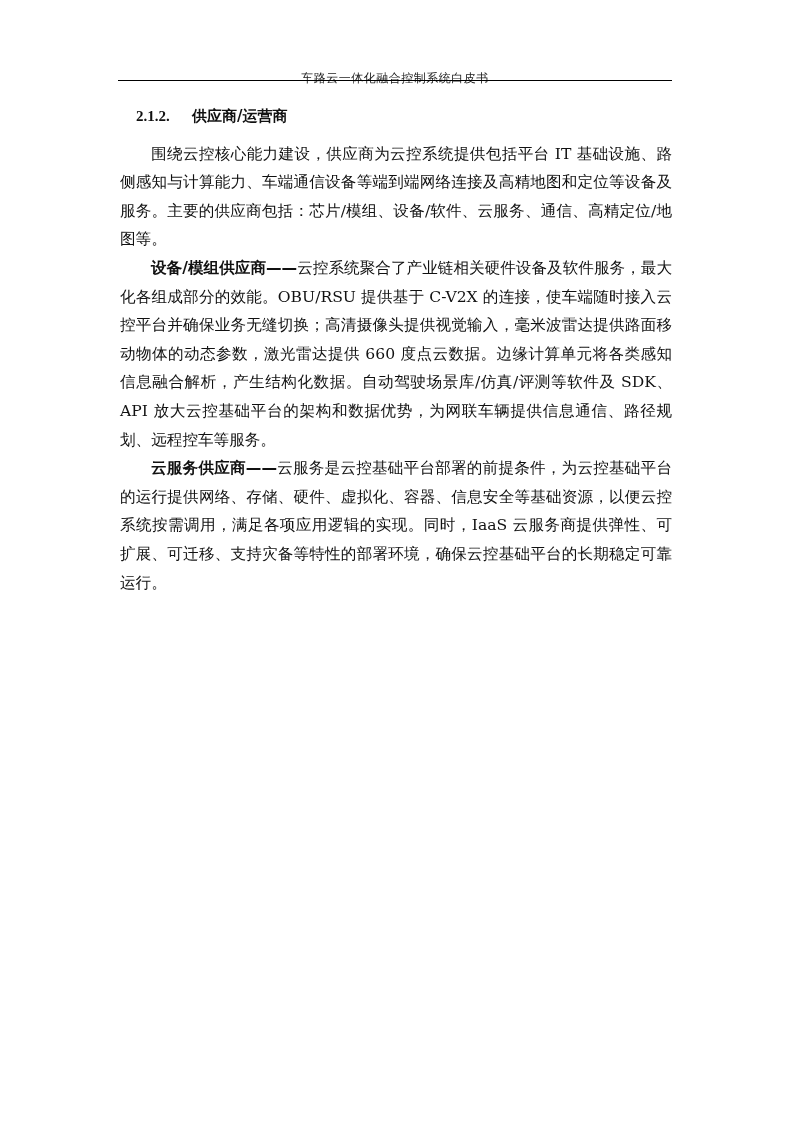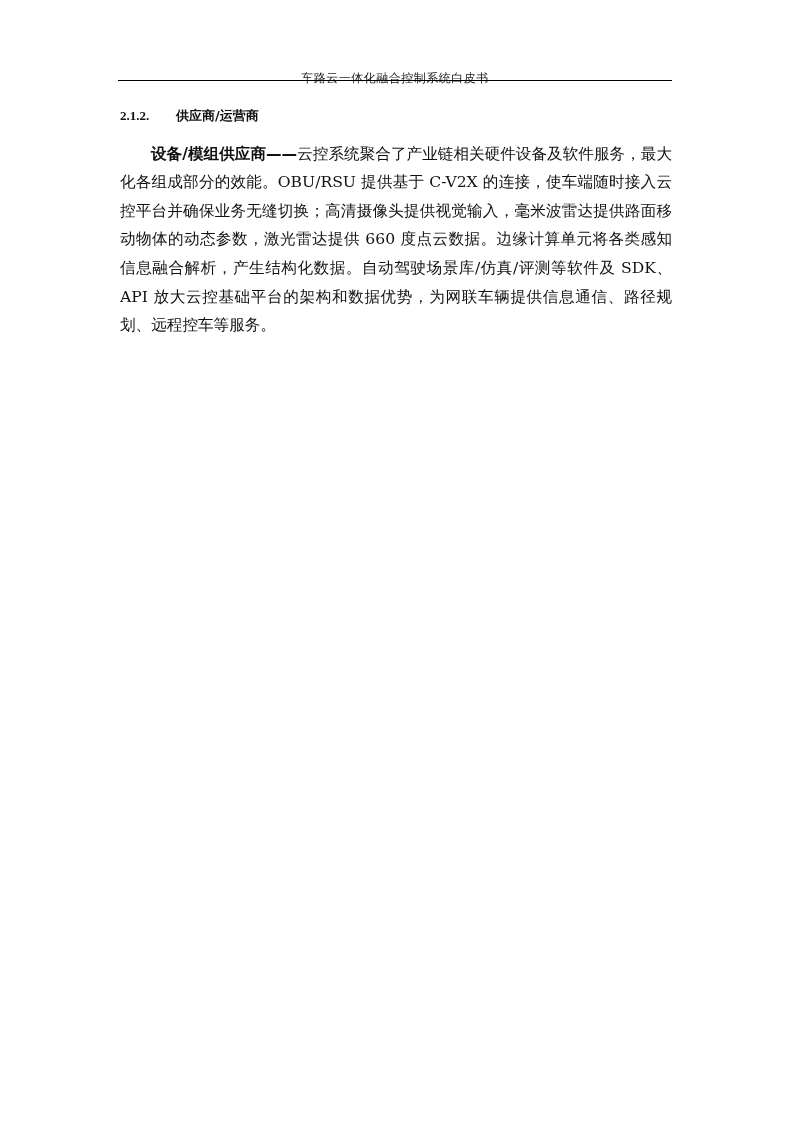--- a/index.html
+++ b/index.html
@@ -5,40 +5,42 @@
     html, body { margin: 0; padding: 0; background: #ffffff; }
     body { width: 793px; height: 1122px; position: relative; overflow: hidden;
       font-family: "DejaVu Serif", "Liberation Serif", serif; color: #111; }
     .page { position: absolute; left: 0; top: 0; width: 793px; height: 1122px; background: #fff; }
     .running-header { position: absolute; left: 118px; width: 554px; top: 54px; text-align: center;
       font-size: 12px; color: #222; letter-spacing: 0.5px; margin-top: 16px; }
     .header-rule { position: absolute; left: 118px; width: 554px; top: 80px; height: 0; border-top: 1.2px solid #000; }
     .body { position: absolute; left: 120px; width: 552px; top: 93px; }
     p { margin: 0; font-size: 15.6px; line-height: 28.6px; text-align: justify; text-justify: inter-character; }
     p.indent { text-indent: 31px; }
-    .heading { margin: 9px 0 9px 0; font-size: 13px; line-height: 28.6px; font-weight: bold;
+    .heading { margin: 9px 0 9px 16px; font-size: 15px; line-height: 28.6px; font-weight: bold;
       font-family: "DejaVu Sans", "Liberation Sans", sans-serif; }
     .heading .num { display: inline-block; width: 56px; font-family: "Liberation Serif", serif; }
     .term { font-weight: bold; font-family: "DejaVu Sans", "Liberation Sans", sans-serif; }
     .page-number { position: absolute; left: 0; width: 793px; top: 1033px; text-align: center;
       font-size: 12px; font-family: "Liberation Serif", serif; }
   </style>
 </head>
 <body>
 
 <div class="page">
   <div class="running-header">车路云一体化融合控制系统白皮书</div>
   <div class="header-rule"></div>
 
   <div class="body">
 
     <div class="heading">
       <span class="num">2.1.2.</span><span>供应商/运营商</span>
     </div>
 
+    <p class="indent">围绕云控核心能力建设，供应商为云控系统提供包括平台 IT 基础设施、路侧感知与计算能力、车端通信设备等端到端网络连接及高精地图和定位等设备及服务。主要的供应商包括：芯片/模组、设备/软件、云服务、通信、高精定位/地图等。</p>
 
 
     <p class="indent"><span class="term">设备/模组供应商——</span><span>云控系统聚合了产业链相关硬件设备及软件服务，最大化各组成部分的效能。OBU/RSU 提供基于 C-V2X 的连接，使车端随时接入云控平台并确保业务无缝切换；高清摄像头提供视觉输入，毫米波雷达提供路面移动物体的动态参数，激光雷达提供 660 度点云数据。边缘计算单元将各类感知信息融合解析，产生结构化数据。自动驾驶场景库/仿真/评测等软件及 SDK、API 放大云控基础平台的架构和数据优势，为网联车辆提供信息通信、路径规划、远程控车等服务。</span></p>
 
+    <p class="indent"><span class="term">云服务供应商——</span><span>云服务是云控基础平台部署的前提条件，为云控基础平台的运行提供网络、存储、硬件、虚拟化、容器、信息安全等基础资源，以便云控系统按需调用，满足各项应用逻辑的实现。同时，IaaS 云服务商提供弹性、可扩展、可迁移、支持灾备等特性的部署环境，确保云控基础平台的长期稳定可靠运行。</span></p>
 
   </div>
 
 </div>
 
 </body></html>

